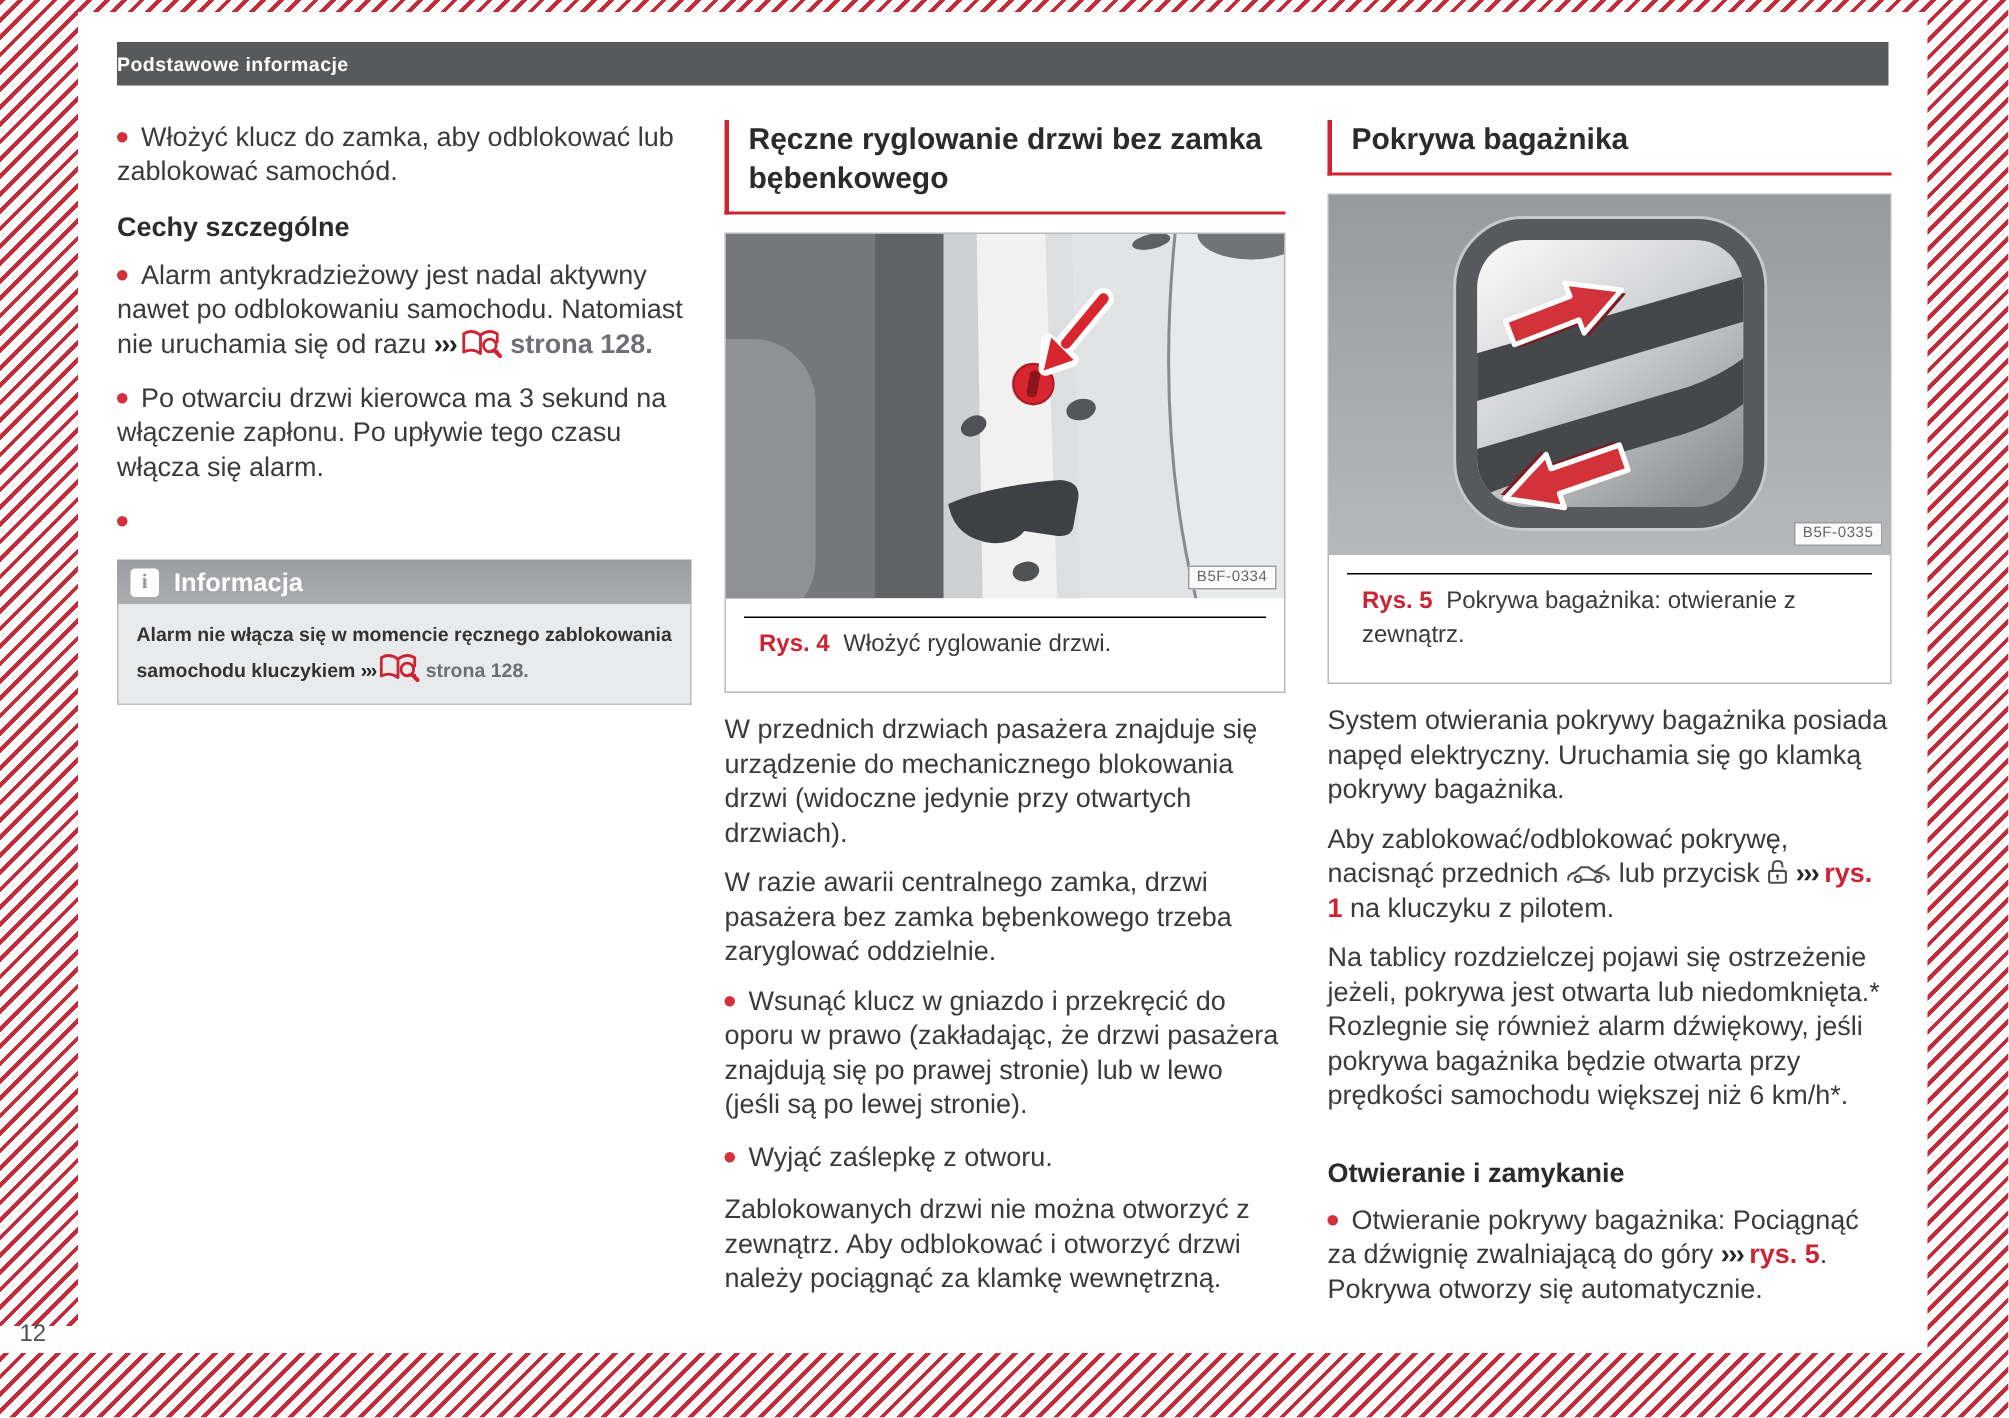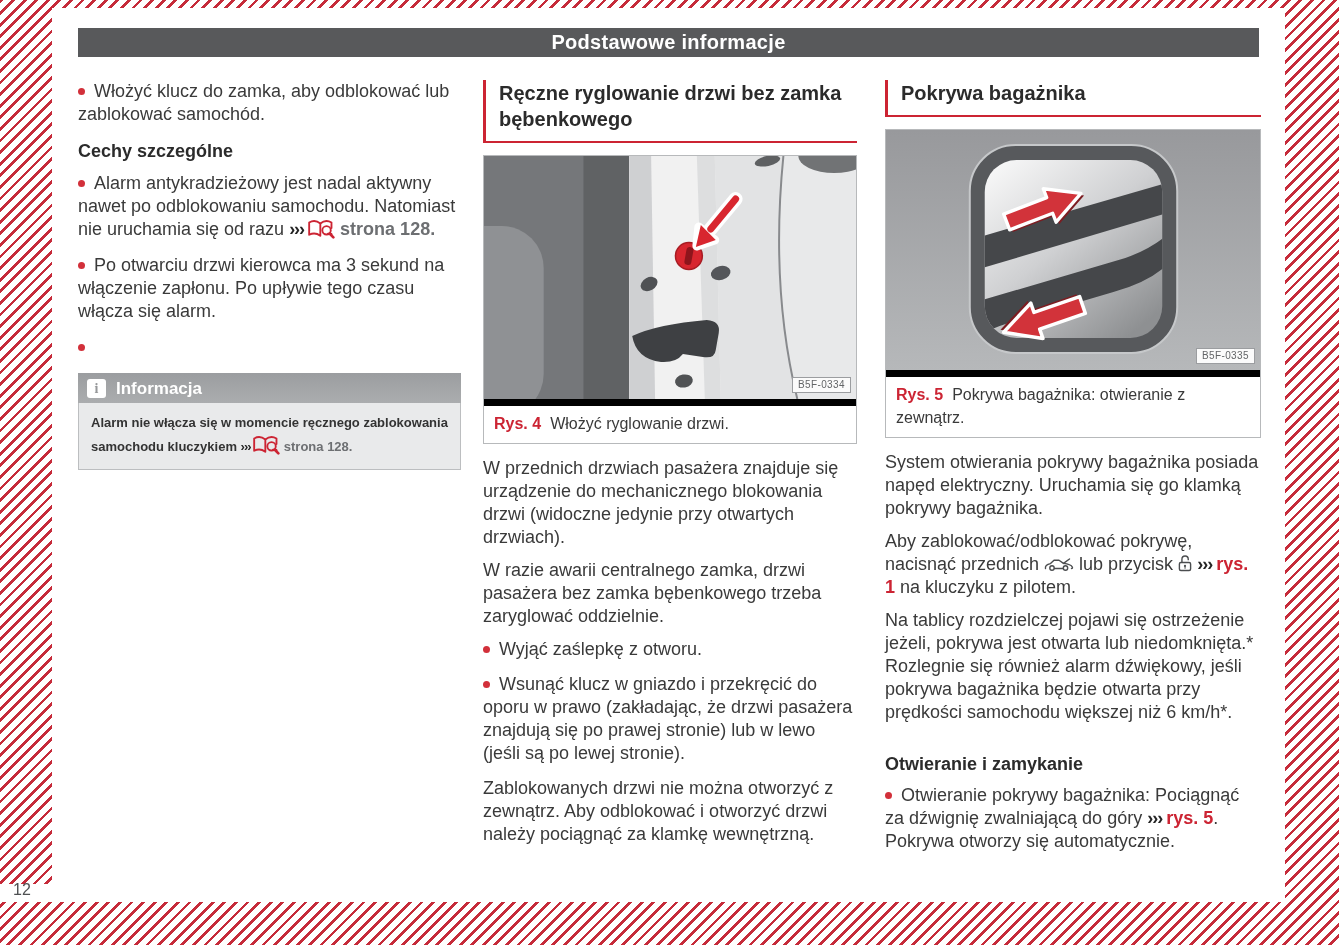--- a/index.html
+++ b/index.html
@@ -19,22 +19,22 @@
     background:#ffffff;overflow:hidden;
   }
   .notch{
     position:absolute;left:0;top:884px;width:52px;height:18px;background:#ffffff;
   }
   .page-num{
     position:absolute;left:13px;top:-3px;font-size:16px;color:#4e5052;
   }
   .page-header{
     position:absolute;left:26px;top:20px;width:1181px;height:29px;
-    background:#58595b;color:#ffffff;font-weight:bold;font-size:20px;
-    display:flex;align-items:center;justify-content:center;letter-spacing:.3px;
+    background:#58595b;color:#ffffff;font-weight:bold;font-size:13px;
+    display:flex;align-items:center;letter-spacing:.3px;
   }
   .col{position:absolute;top:72px;font-size:18px;line-height:23px;color:#3a3a3a;}
   .col-left{left:26px;width:383px;}
   .col-mid{left:431px;width:374px;}
   .col-right{left:833px;width:376px;}
 
   p{margin:0 0 10px;}
   .bullet-p{margin:0 0 12px;}
   .col-left .bullet-p{margin-bottom:13px;}
   .dot{display:inline-block;width:7px;height:7px;border-radius:50%;background:#d2303a;margin-right:9px;vertical-align:2px;}
@@ -50,21 +50,21 @@
 
   .figure{border:1px solid #b7b9bb;margin:0 0 13px;}
   .fig-image{position:relative;overflow:hidden;}
   .col-mid .fig-image{height:243px;}
   .col-right .fig-image{height:240px;}
   .fig-image svg{display:block;width:100%;height:100%;}
   .fig-tag{
     position:absolute;right:5px;bottom:6px;background:#fbfbfb;border:1px solid #9b9da0;
     font-size:10px;color:#636567;padding:1px 5px;letter-spacing:.4px;line-height:12px;margin-left:36px;
   }
-  .fig-caption{font-size:16px;line-height:23px;color:#3a3a3a;padding:6px 10px 8px;border-top:7px solid #000000;margin:0;}
+  .fig-caption{font-size:16px;line-height:23px;color:#3a3a3a;padding:6px 10px 8px;border-top:1px solid #000000;margin:12px;}
   .cap-ref{color:#cc2433;font-weight:bold;margin-right:9px;}
 
   .ref-arrows{font-weight:bold;color:#252525;letter-spacing:-1px;}
   .ref-page{font-weight:bold;color:#6d6f72;}
   .ref-red{font-weight:bold;color:#cc2433;}
 
   .info-box{margin-top:14px;}
   .info-head{
     height:30px;background:linear-gradient(#9b9da0,#abadaf);
     display:flex;align-items:center;gap:10px;padding:0 9px;
@@ -190,22 +190,22 @@
           </g>
         </svg>
         <div class="fig-tag">B5F-0334</div>
       </div>
       <figcaption class="fig-caption"><span class="cap-ref">Rys. 4</span><span>Włożyć ryglowanie drzwi.</span></figcaption>
     </figure>
 
     <p>W przednich drzwiach pasażera znajduje się urządzenie do mechanicznego blokowania drzwi (widoczne jedynie przy otwartych drzwiach).</p>
     <p>W razie awarii centralnego zamka, drzwi pasażera bez zamka bębenkowego trzeba zaryglować oddzielnie.</p>
 
+    <p class="bullet-p"><span class="dot"></span><span><span>Wsunąć klucz w gniazdo i przekręcić do oporu w prawo (zakładając, że drzwi pasażera znajdują się po prawej stronie) lub w lewo (jeśli są po lewej stronie).</span></span></p>
     <p class="bullet-p"><span class="dot"></span><span><span>Wyjąć zaślepkę z otworu.</span></span></p>
-    <p class="bullet-p"><span class="dot"></span><span><span>Wsunąć klucz w gniazdo i przekręcić do oporu w prawo (zakładając, że drzwi pasażera znajdują się po prawej stronie) lub w lewo (jeśli są po lewej stronie).</span></span></p>
 
     <p>Zablokowanych drzwi nie można otworzyć z zewnątrz. Aby odblokować i otworzyć drzwi należy pociągnąć za klamkę wewnętrzną.</p>
   </div>
 
   <div class="col col-right">
     <div class="section-heading">Pokrywa bagażnika</div>
 
     <figure class="figure">
       <div class="fig-image">
         <svg viewBox="0 0 375 240" preserveAspectRatio="none">

